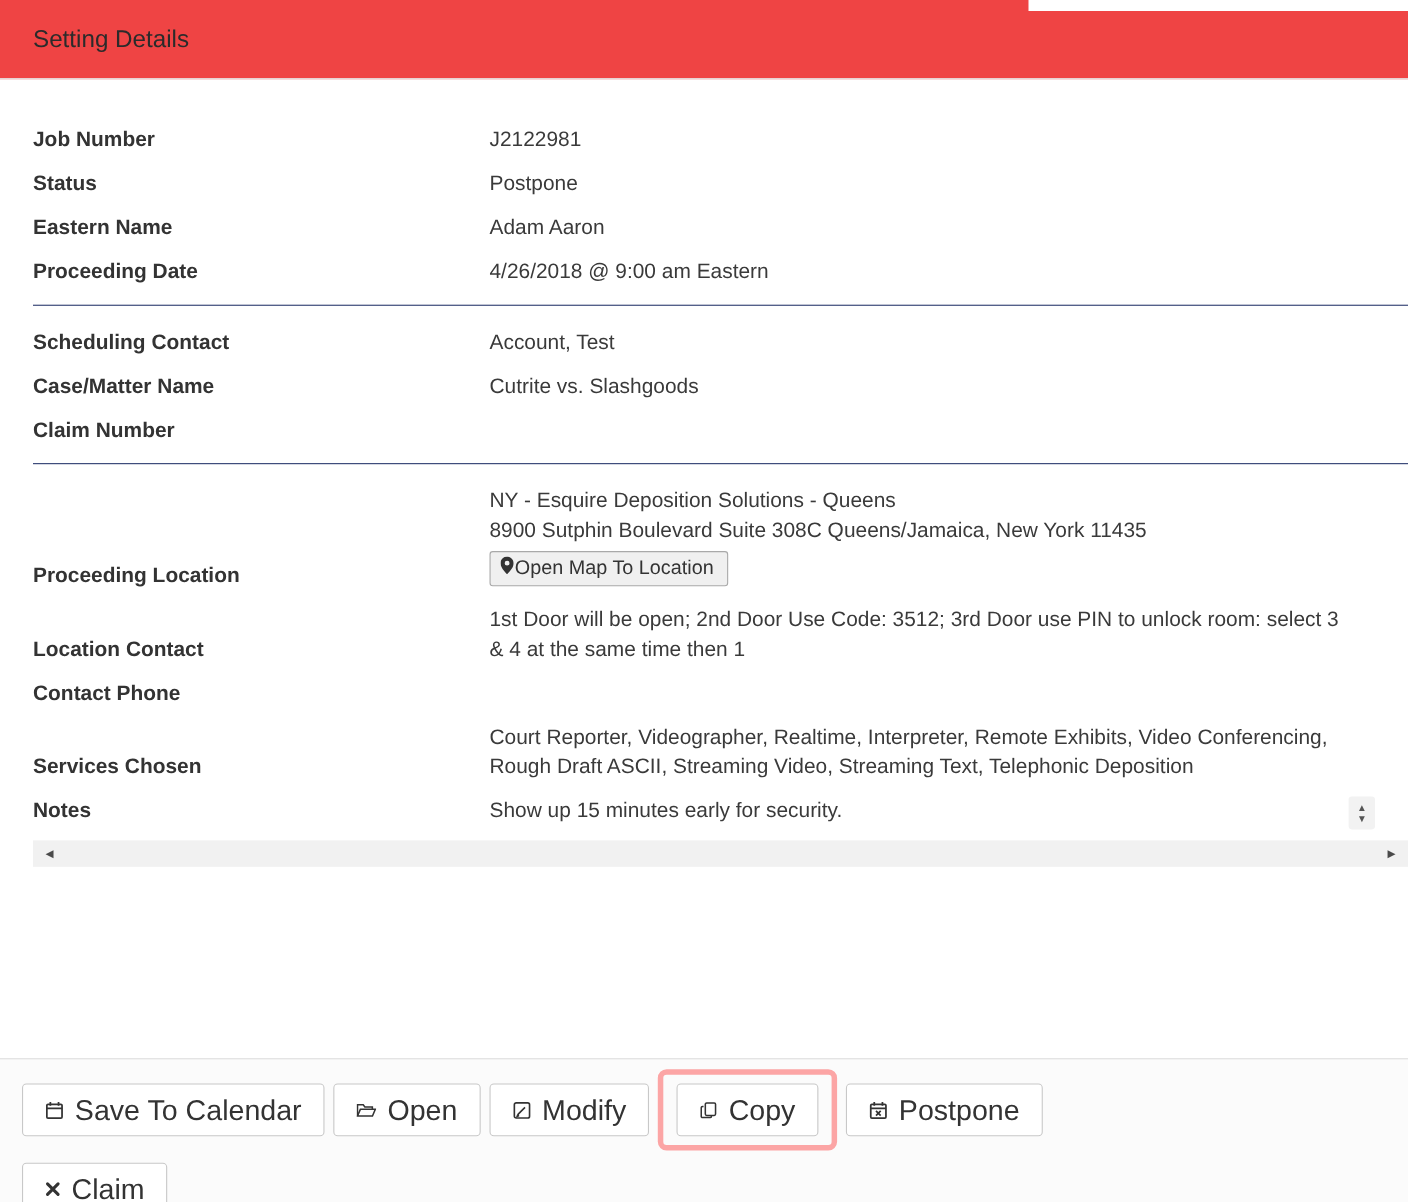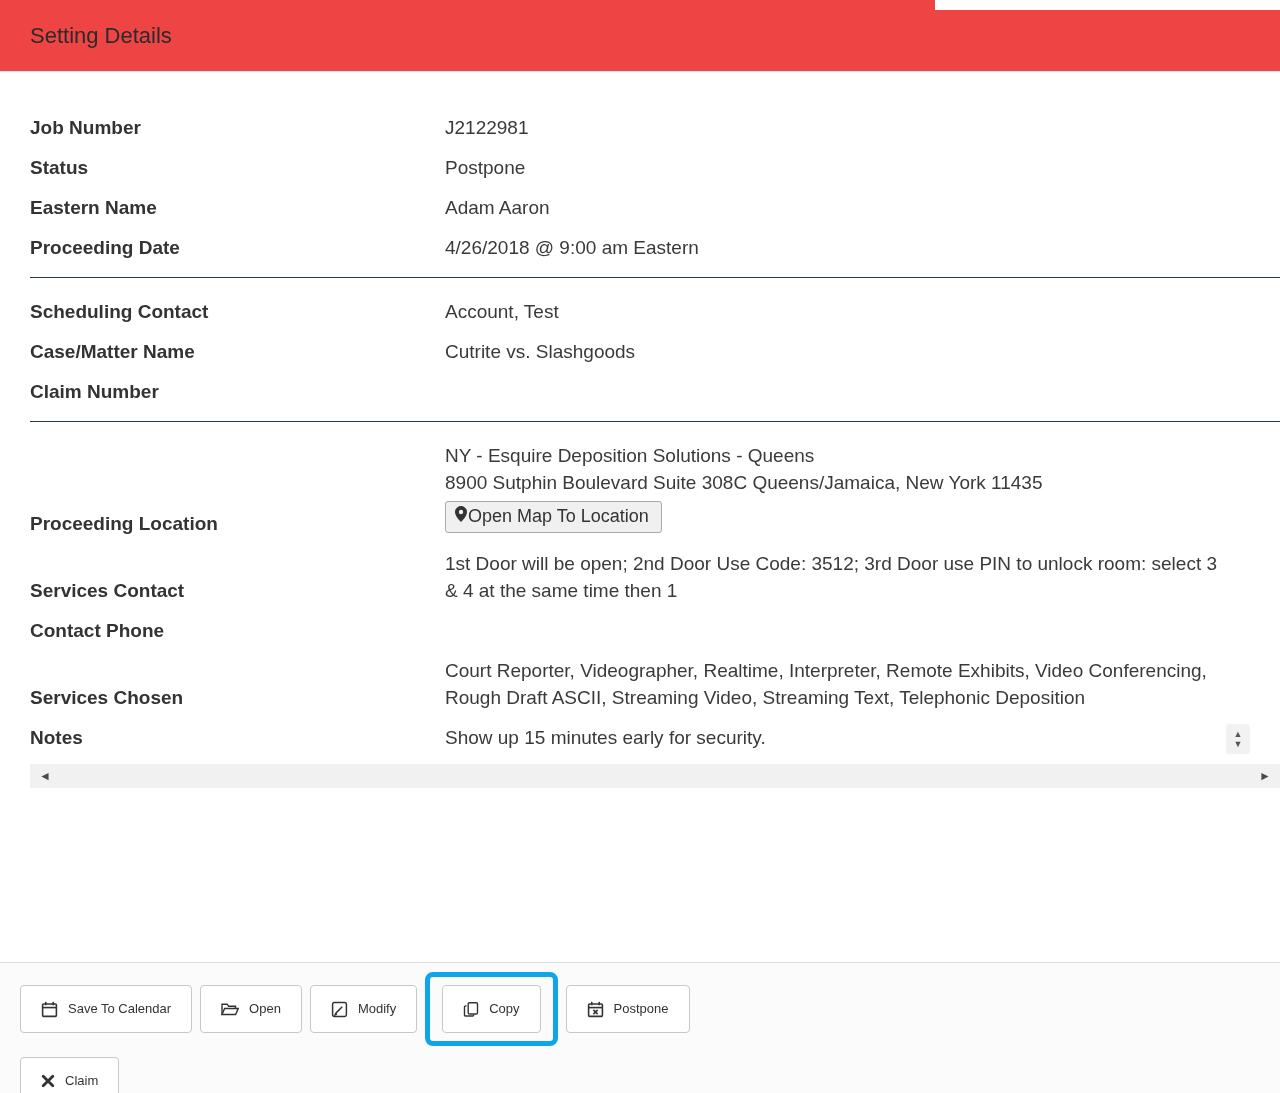--- a/index.html
+++ b/index.html
@@ -94,30 +94,30 @@
     border-top:1px solid #dedede;
     padding:22px 20px 0 20px;
   }
   .btn-row { display:flex; align-items:center; gap:8px; }
   .btn {
     display:inline-flex; align-items:center; gap:10px;
     background:#ffffff;
     border:1px solid #c8c8c8;
     border-radius:4px;
     padding:11px 20px;
-    font-size:13px;
+    font-size:26px;
     font-family:"Liberation Sans", sans-serif;
     color:#333;
     line-height:24px;
     cursor:pointer;
     white-space:nowrap;
   }
   .btn .ic { display:inline-flex; align-items:center; }
   .copy-highlight {
-    border:5px solid #0ea5e9;
+    border:5px solid #fca5a5;
     border-radius:8px;
     padding:8px 12px;
     margin:-13px 0;
     display:inline-flex;
   }
   .btn-row2 { margin-top:24px; display:flex; }
 </style>
 </head>
 <body>
 
@@ -171,21 +171,21 @@
         <span class="ic">
           <svg width="12" height="16" viewBox="0 0 12 16" fill="#333">
               <path d="M6 0 C2.7 0 0 2.7 0 6 c0 4.5 6 10 6 10 s6-5.5 6-10 C12 2.7 9.3 0 6 0 Z M6 8.2 A2.2 2.2 0 1 1 6 3.8 a2.2 2.2 0 0 1 0 4.4 Z"></path>
             </svg>
         </span>
         <span>Open Map To Location</span>
       </button>
     </div>
   </div>
   <div class="row">
-    <div class="label">Services Contact</div>
+    <div class="label">Location Contact</div>
     <div class="value">1st Door will be open; 2nd Door Use Code: 3512; 3rd Door use PIN to unlock room: select 3 &amp; 4 at the same time then 1</div>
   </div>
   <div class="row empty-value">
     <div class="label">Contact Phone</div>
     <div class="value"></div>
   </div>
   <div class="row">
     <div class="label">Services Chosen</div>
     <div class="value">Court Reporter, Videographer, Realtime, Interpreter, Remote Exhibits, Video Conferencing, Rough Draft ASCII, Streaming Video, Streaming Text, Telephonic Deposition</div>
   </div>

